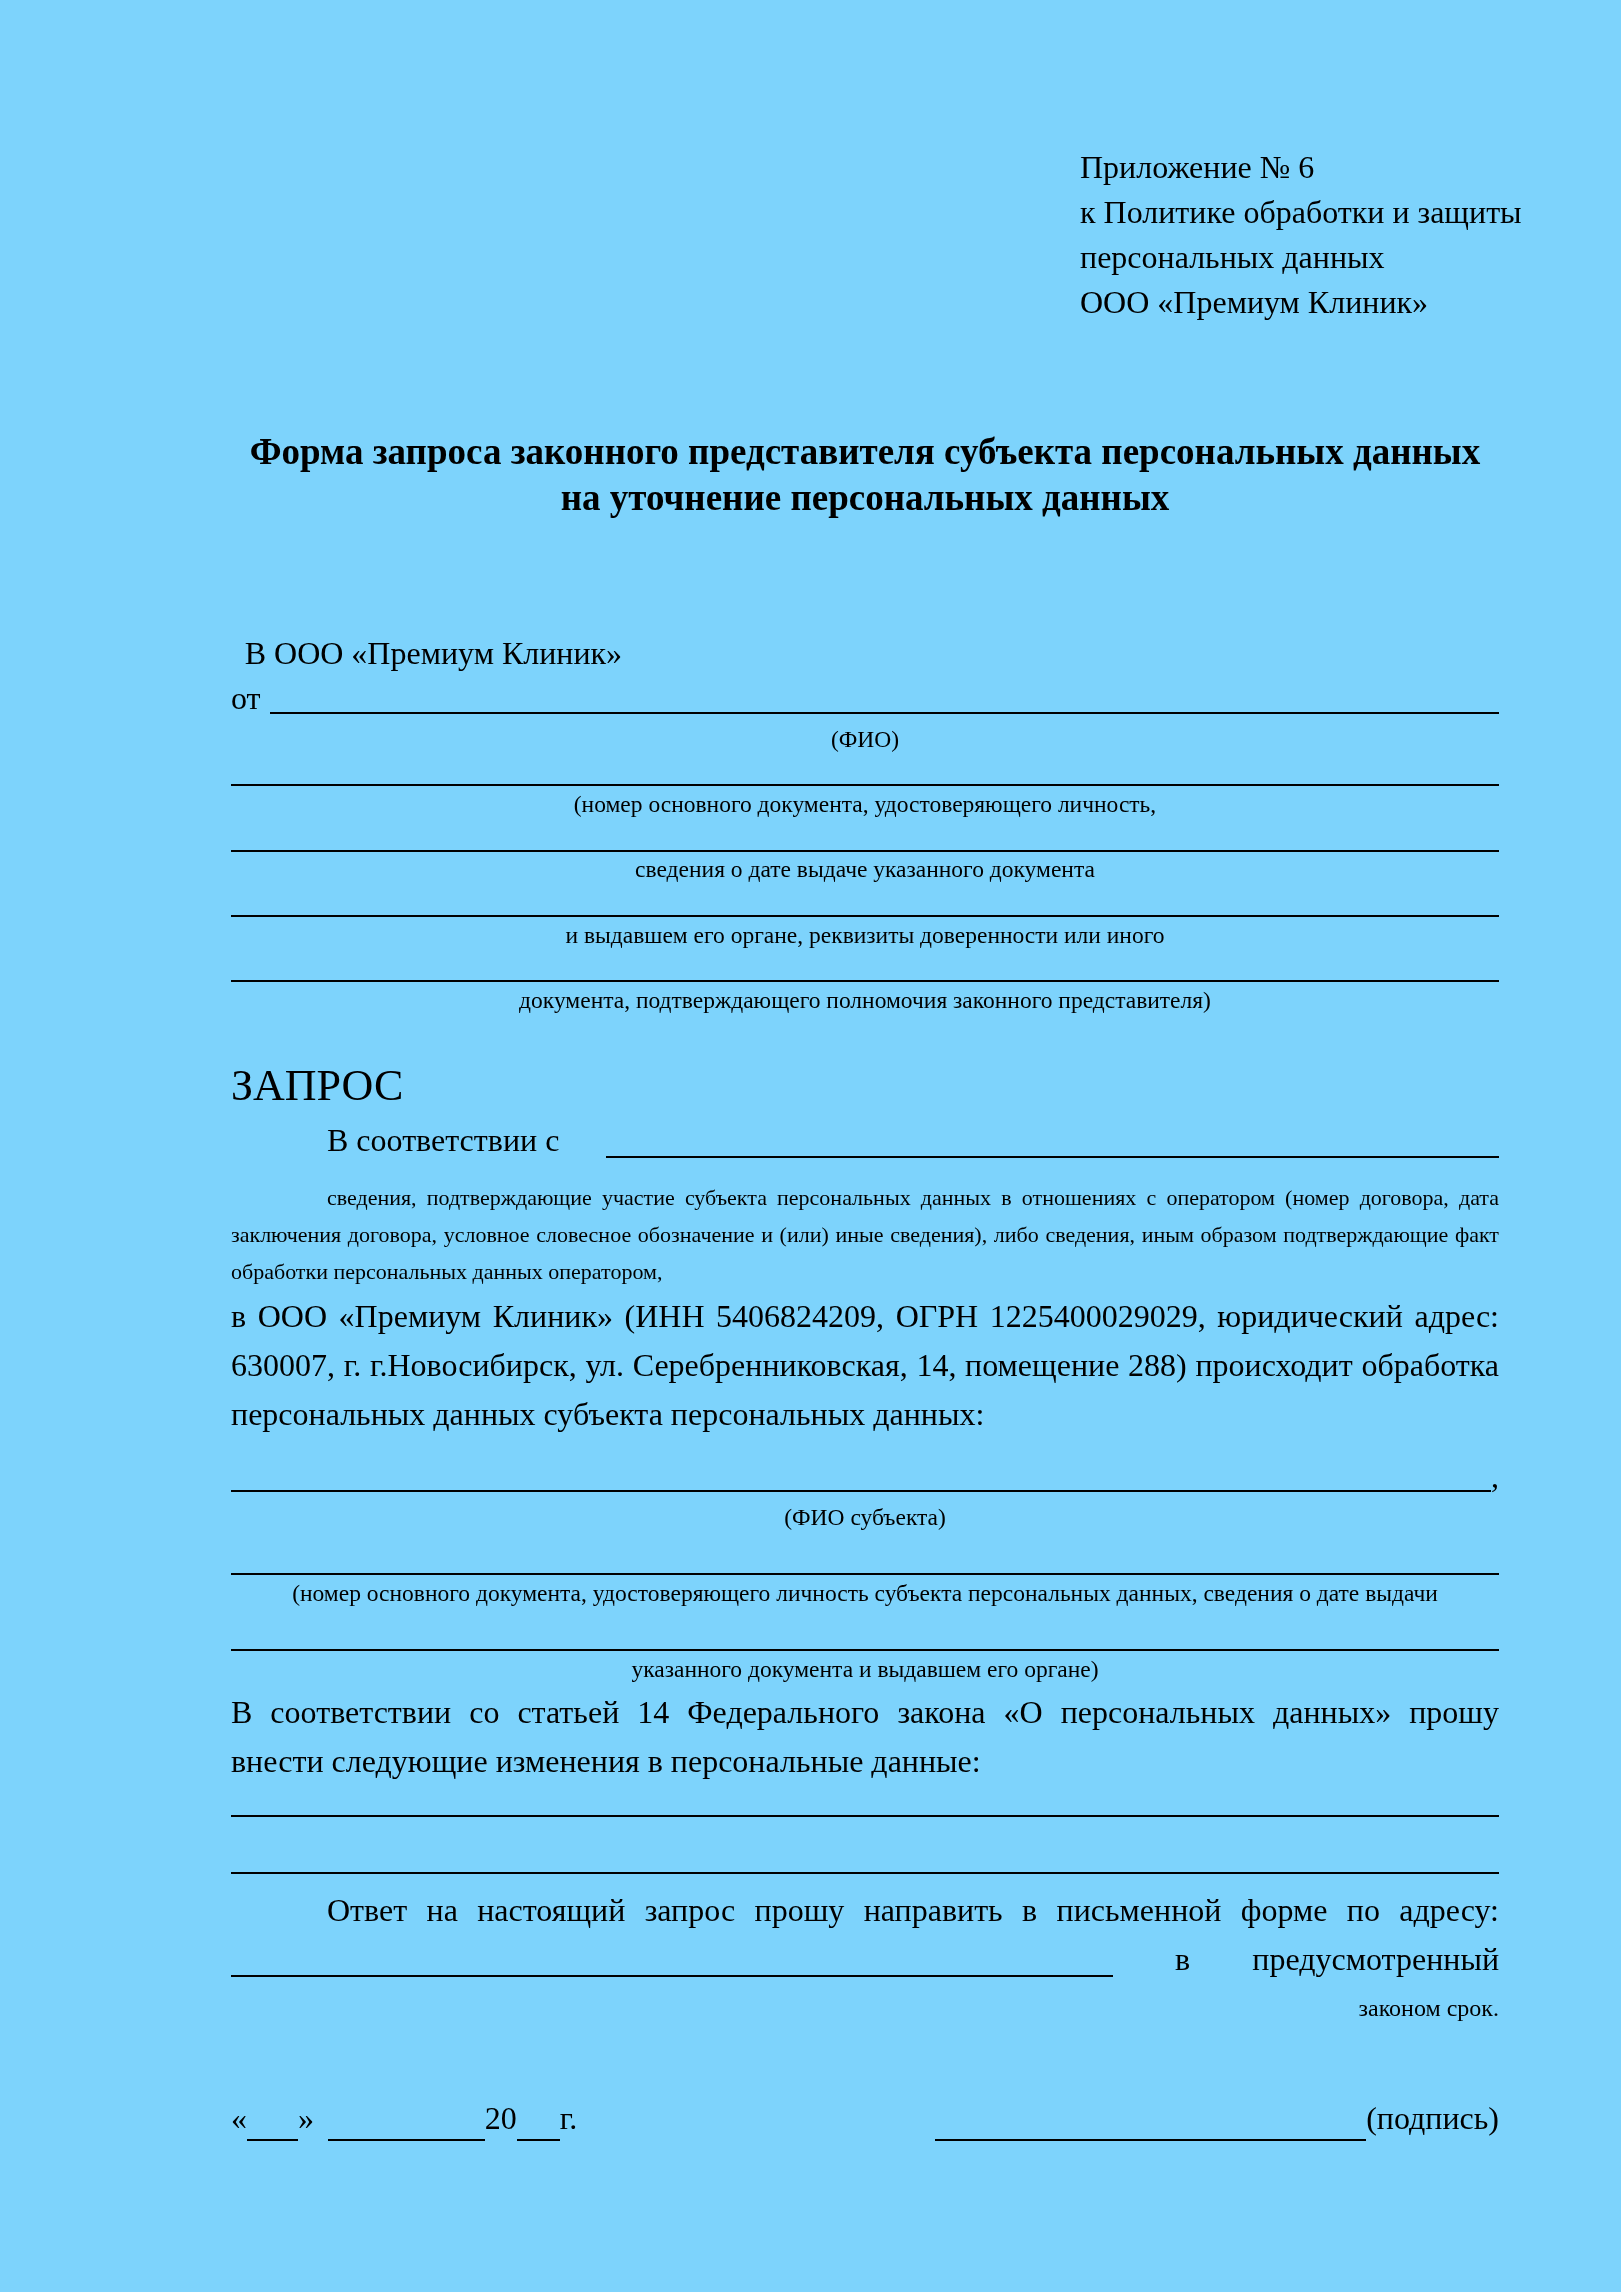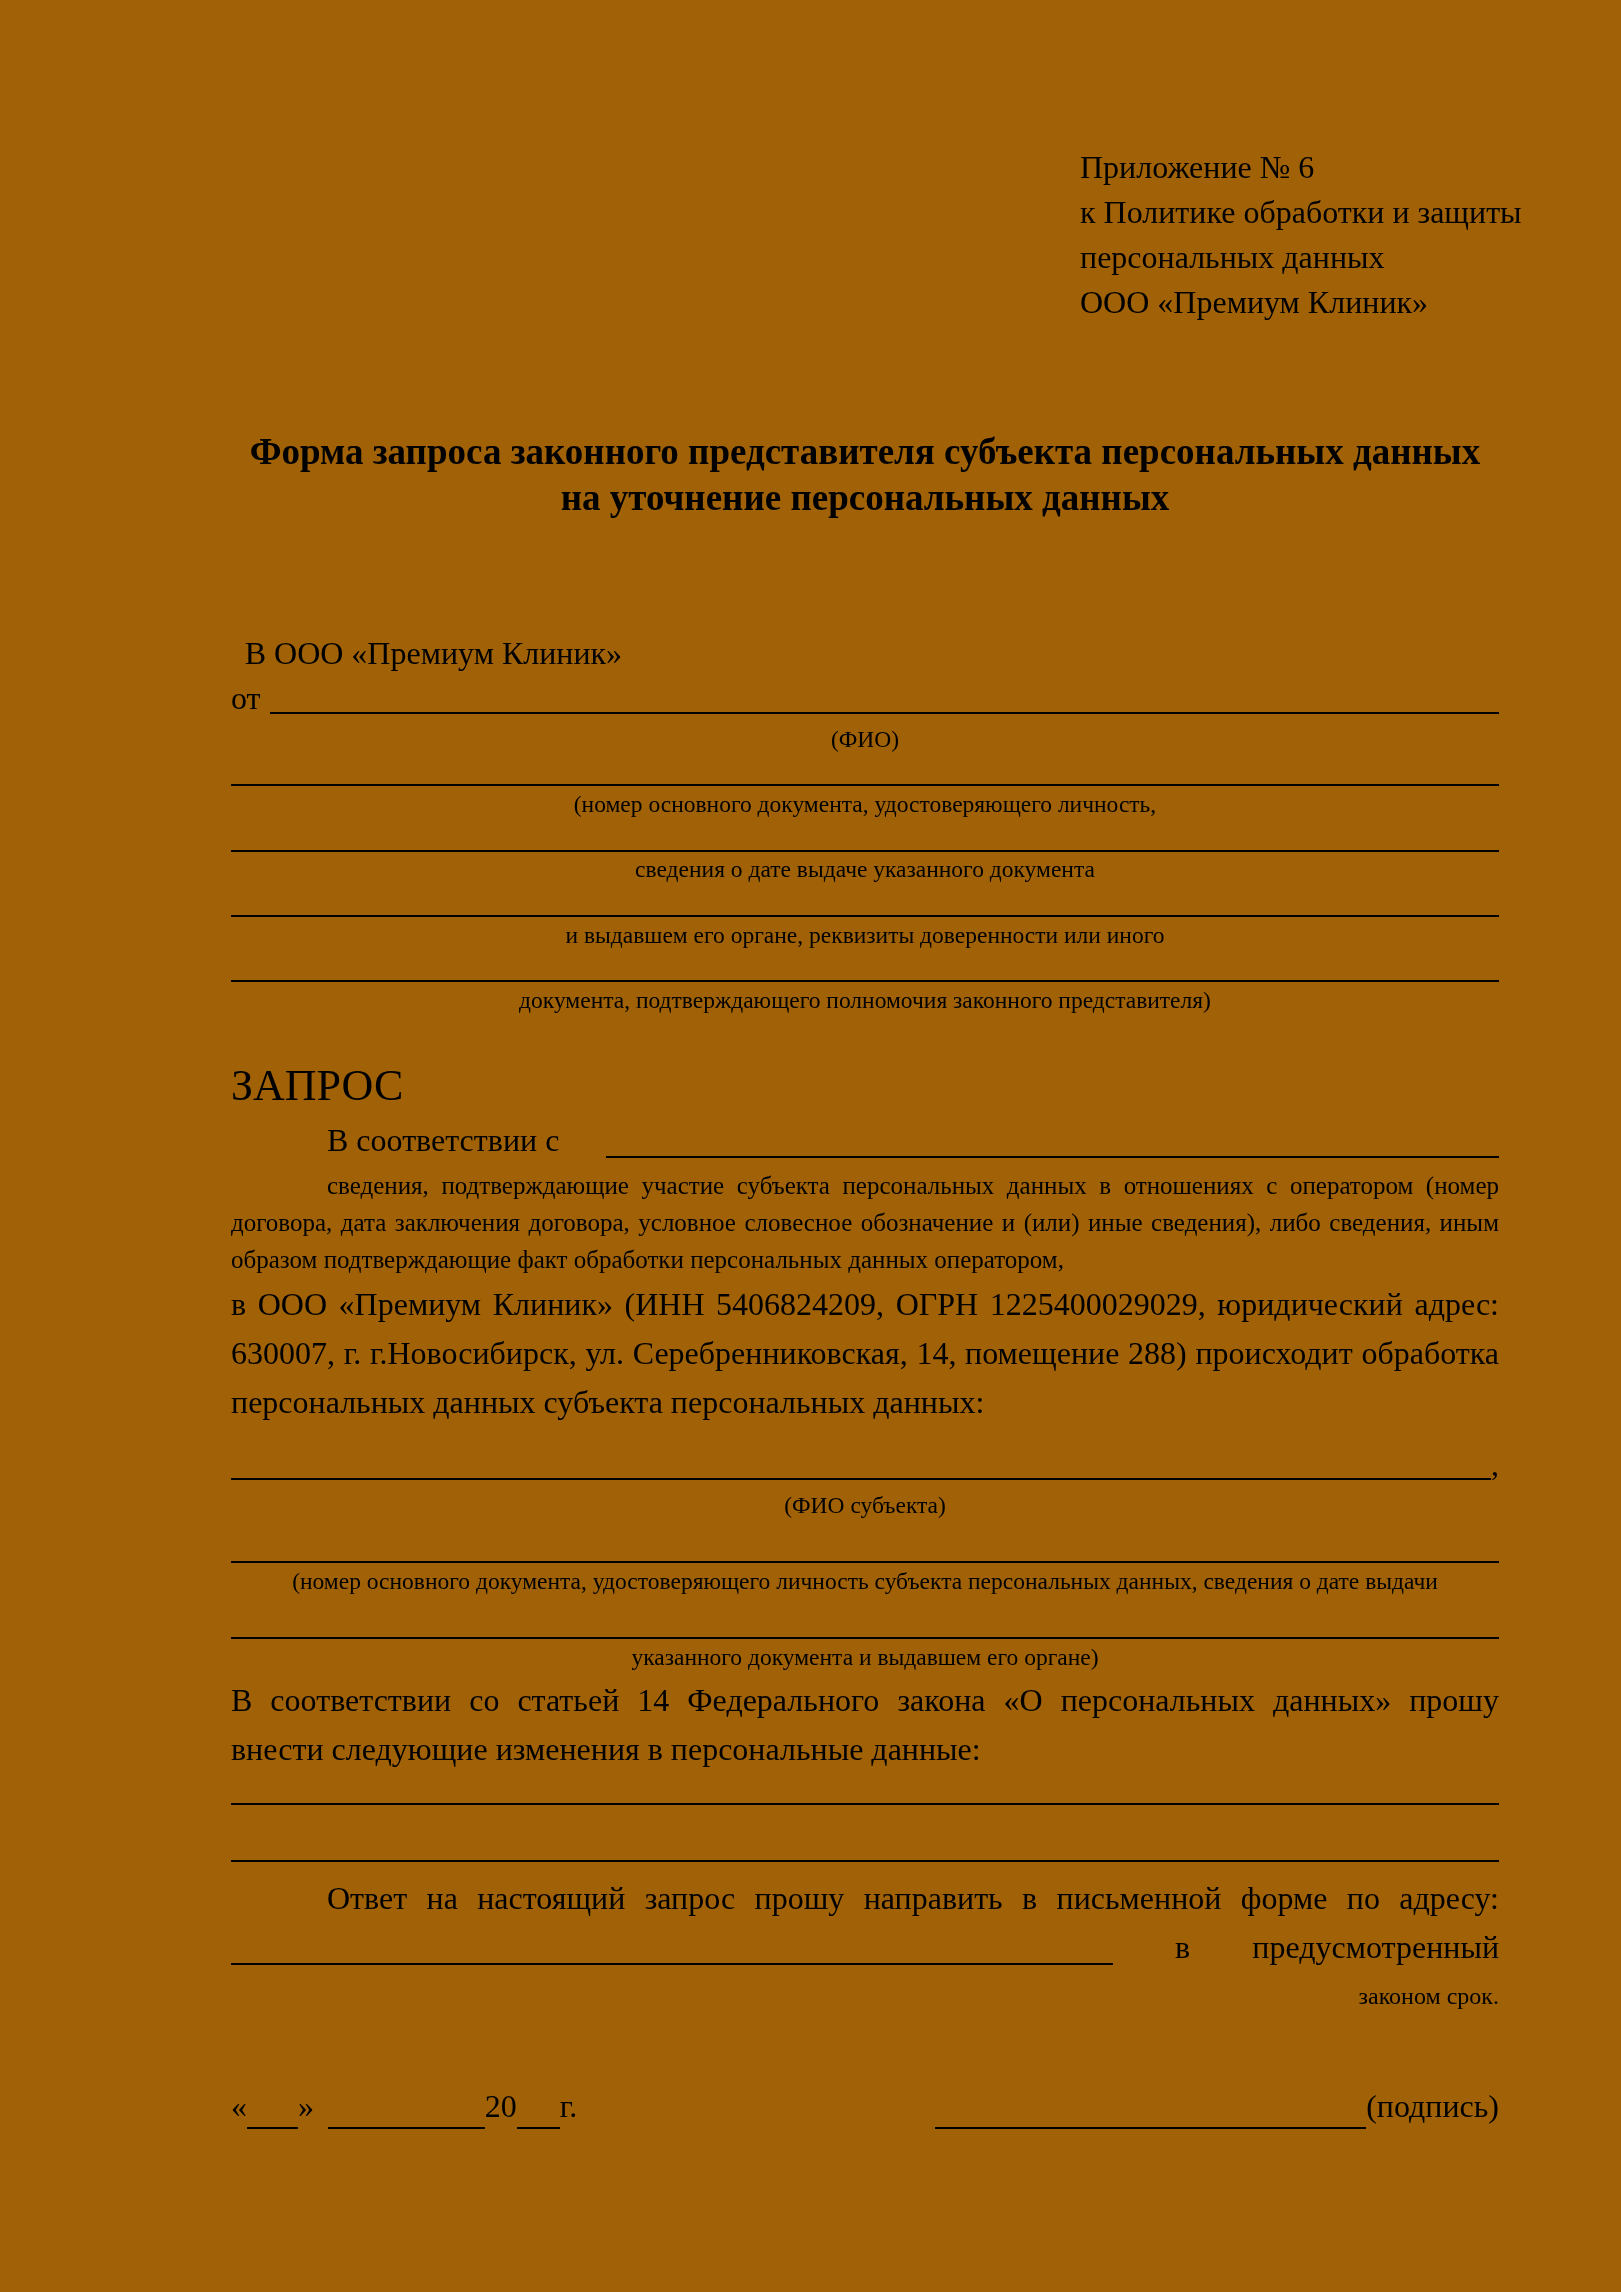--- a/index.html
+++ b/index.html
@@ -1,20 +1,20 @@
 <!DOCTYPE html>
 <html lang="ru"><head>
 <meta charset="utf-8">
 <style>
   html,body { margin:0; padding:0; background:#ffffff; }
   .page {
     width:1621px; height:2293px; box-sizing:border-box;
     padding:145px 122px 0 231px;
     font-family:"Liberation Serif","DejaVu Serif",serif;
-    color:#000; background:#a16207; position:relative; overflow:hidden;
+    color:#000; background:#7dd3fc; position:relative; overflow:hidden;
   }
 
   
   .apdx { margin-left:849px; font-size:32px; line-height:45px; }
   .apdx div { white-space:nowrap; }
 
   
   .doc-title { margin-top:104px; text-align:center; font-weight:bold;
                font-size:37px; line-height:46px; }
 
@@ -25,22 +25,22 @@
   .flexline .lbl { white-space:nowrap; padding-right:9.8px; }
   .fill { flex:1 1 auto; border-bottom:2.9px solid #000; margin-bottom:6.9px; }
   .cap { font-size:23.5px; line-height:29px; text-align:center; padding-top:3.9px; }
   .blank { height:21.6px; border-bottom:2.9px solid #000; }
   .addr .cap { padding-bottom:8.8px; }
 
   
   .req-head { margin-top:39px; text-align:left; font-size:44px; line-height:45px; }
   .intro { margin-top:7.8px; font-size:32px; line-height:49px;gap:37px; }
   .intro .lbl { margin-left:96px; }
-  .footnote { font-size:25px; line-height:37px; text-align:justify;
-              text-indent:96px; margin-top:2px; }
+  .footnote { font-size:22px; line-height:37px; text-align:justify;
+              text-indent:96px; margin-top:14px; }
   .para { font-size:32px; line-height:49px; text-align:justify; }
   .op-para { margin-top:2px; }
 
   .subject-line { display:flex; margin-top:15.7px; font-size:32px; line-height:45px; }
   .subject-line .comma { white-space:pre; }
   .blank-mid { height:41px; border-bottom:2.9px solid #000; }
 
   .law-para { margin-top:3.9px; }
   .rule-a { height:29px; border-bottom:2.9px solid #000; }
   .rule-b { height:55px; border-bottom:2.9px solid #000; }

